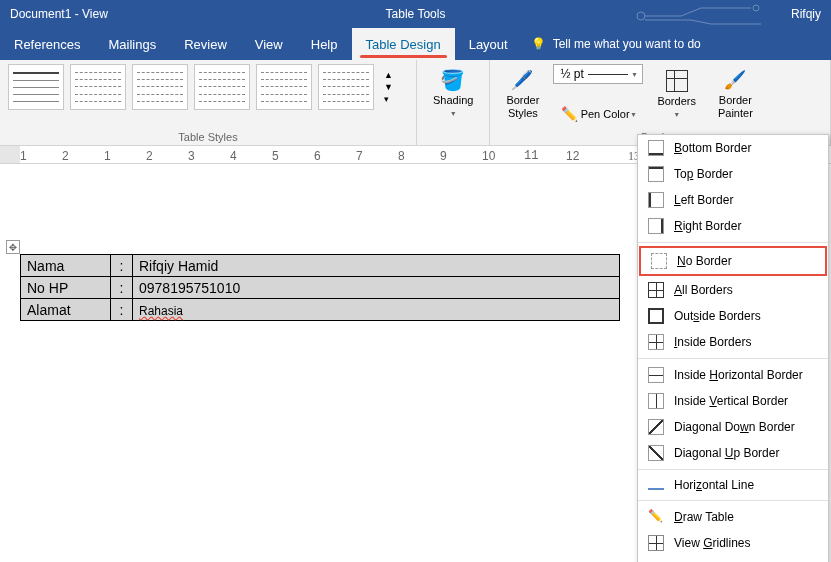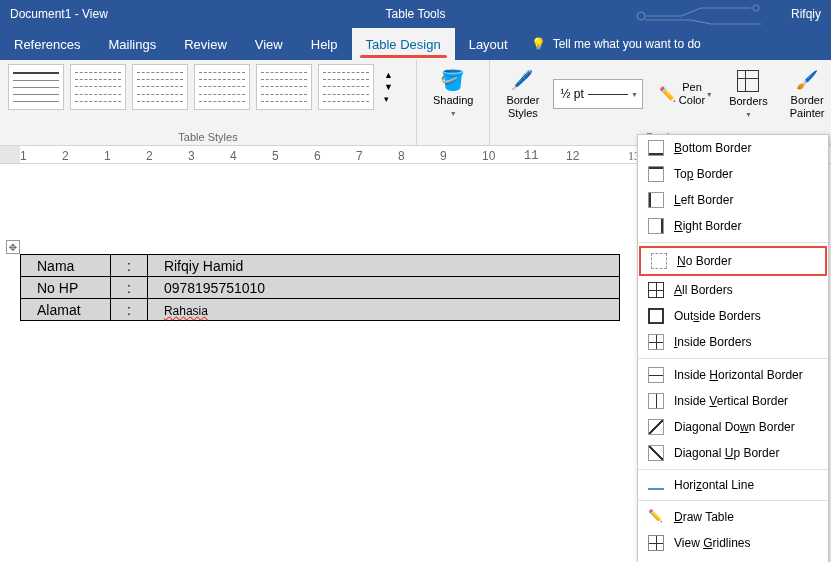--- a/index.html
+++ b/index.html
@@ -27,21 +27,21 @@
 .dropdown-arrow{font-size:8px;color:#666}
 .sel-box{border:1px solid #aaa;background:#fff;padding:2px 6px;font-size:11px;display:flex;align-items:center;gap:4px;min-width:90px}
 .sel-line{flex:1;border-top:1px solid #333;height:0}
 .ruler{background:#fff;height:18px;border-bottom:1px solid #d4d4d4;display:flex;align-items:center;font-size:9px;color:#666;padding-left:20px;position:relative;overflow:hidden}
 .ruler::before{content:"";position:absolute;left:0;top:0;width:20px;height:18px;background:#e6e6e6}
 .ruler-marks{position:relative;width:100%;height:100%}
 .ruler-num{position:absolute;top:3px}
 .doc-area{padding:90px 0 0 20px;position:relative}
 .move-handle{position:absolute;left:6px;top:76px;width:14px;height:14px;border:1px solid #999;font-size:10px;display:flex;align-items:center;justify-content:center;color:#666;cursor:move}
 table.content{border-collapse:collapse;width:600px;background:#d6d6d6}
-table.content td{border:1px solid #000;padding:2px 16px;font-size:14px;height:22px}
+table.content td{border:1px solid #000;padding:2px 6px;font-size:14px;height:22px}
 table.content td.c1{width:90px}
 table.content td.c2{width:22px;text-align:center}
 .underline-red{text-decoration:underline wavy #e74c3c}
 .border-menu{position:absolute;left:637px;top:134px;width:192px;background:#fff;border:1px solid #c8c8c8;box-shadow:2px 2px 6px rgba(0,0,0,0.25);z-index:100}
 .border-menu-item{display:flex;align-items:center;gap:10px;padding:5px 10px;cursor:pointer;font-size:12px}
 .border-menu-item.highlight{border:2px solid #e74c3c;margin:1px}
 .border-menu-sep{height:1px;background:#e0e0e0;margin:3px 0}
 .bicon{width:16px;height:16px;flex-shrink:0;display:inline-block;border:1px solid #999;position:relative}
 .bicon.bottom::after{content:"";position:absolute;left:0;right:0;bottom:0;height:2px;background:#333}
 .bicon.top::after{content:"";position:absolute;left:0;right:0;top:0;height:2px;background:#333}
@@ -157,21 +157,21 @@
     <div></div>
   </div>
 
   <div class="ribbon-group" style="flex:1">
     <div style="display:flex;align-items:center;gap:6px">
       <div class="ribbon-btn">
         <span class="icon" style="font-size:18px">🖊️</span>
         <span class="lbl" style="white-space:pre">Border
 Styles</span>
       </div>
-      <div style="display:flex;flex-direction:row;gap:12px">
+      <div style="display:flex;flex-direction:column;gap:20px">
         <div class="sel-box">
           <span>½ pt</span>
           <span class="sel-line"></span>
           <span class="dropdown-arrow">▾</span>
         </div>
         <div class="ribbon-btn" style="flex-direction:row;padding:2px 4px">
           <span style="font-size:14px">✏️</span>
           <span class="lbl">Pen Color</span>
           <span class="dropdown-arrow">▾</span>
         </div>

